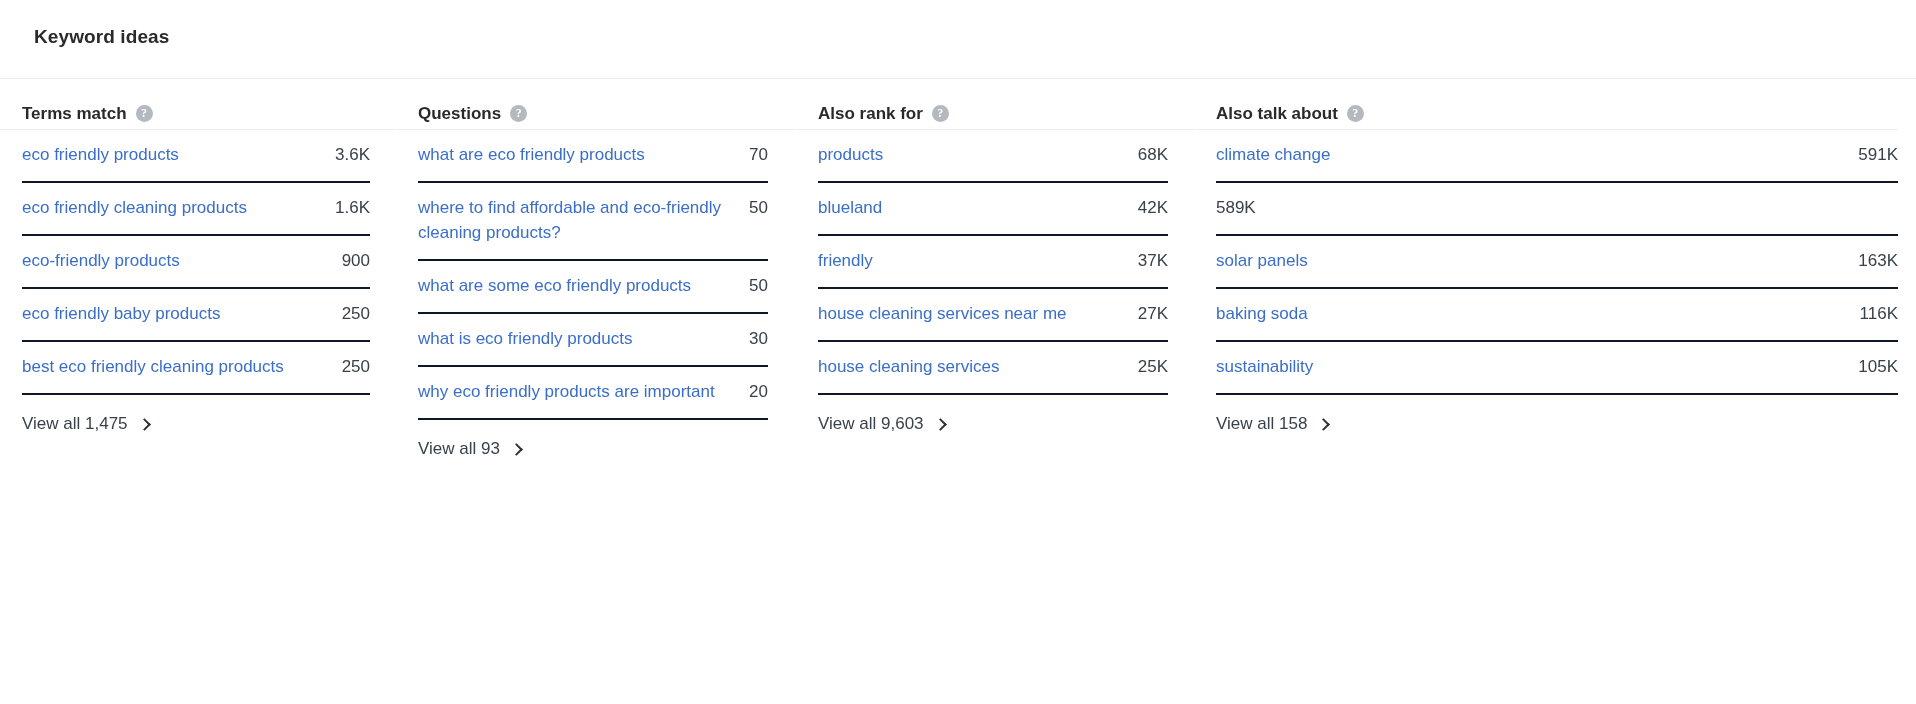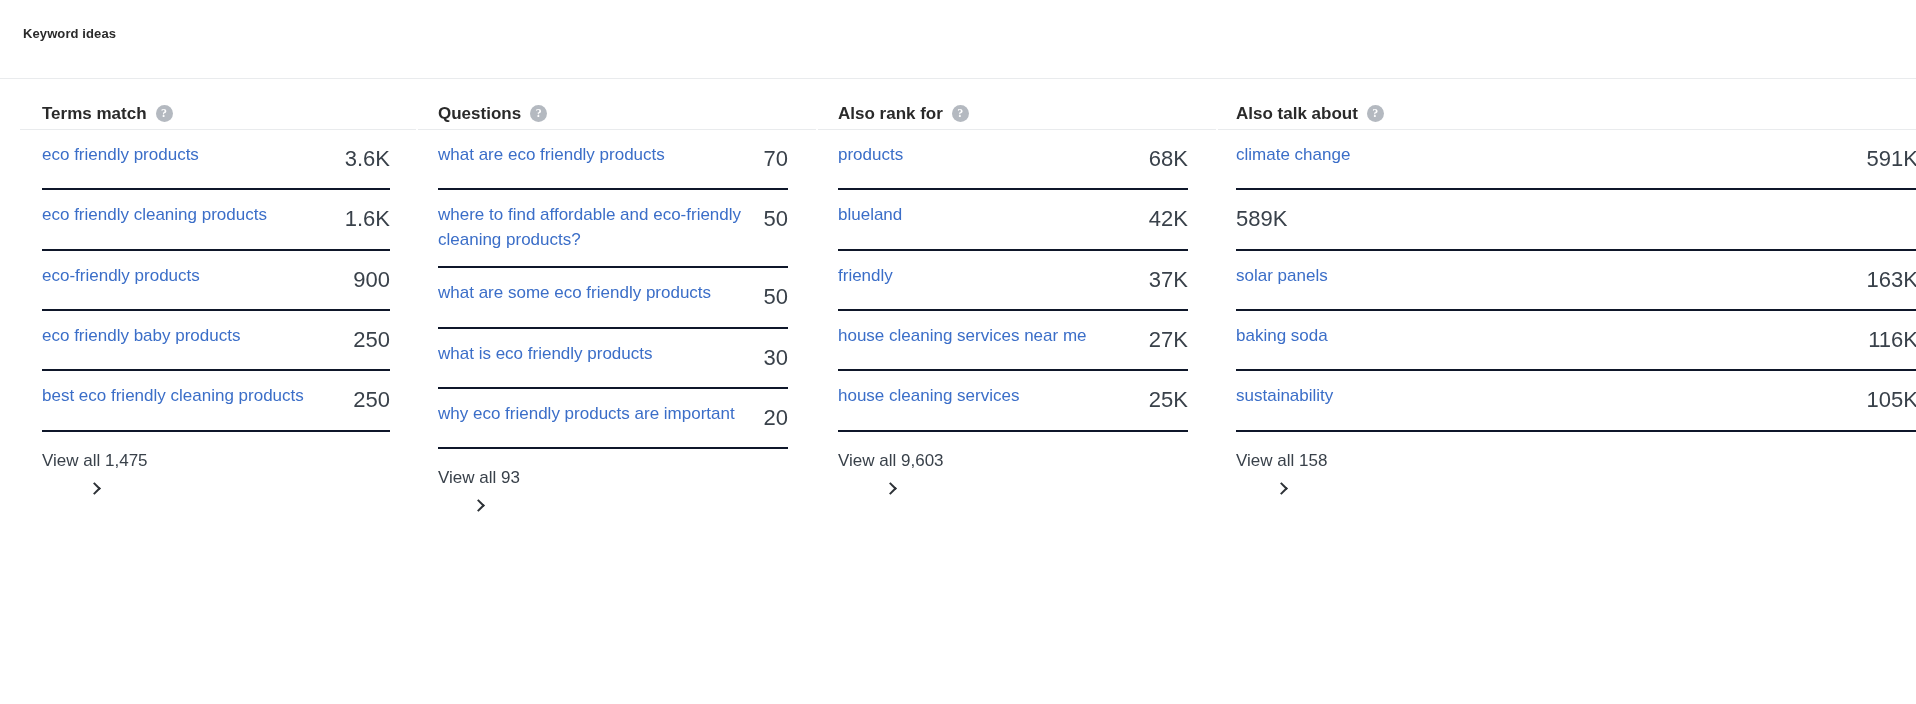--- a/index.html
+++ b/index.html
@@ -15,24 +15,24 @@
   .panel {
     width: 1916px;
     height: 704px;
     background: #ffffff;
     position: relative;
     overflow: hidden;
   }
 
   
   .panel-title {
-    font-size: 13px;
+    font-size: 19px;
     font-weight: bold;
     color: #2a2a2a;
-    padding: 26px 0 0 23px;
+    padding: 26px 0 0 34px;
     letter-spacing: .1px;
   }
 
   .title-rule {
     position: absolute;
     left: 0;
     top: 78px;
     width: 1916px;
     height: 1px;
     background: #e9ebed;
@@ -43,21 +43,21 @@
     position: absolute;
     top: 79px;
     left: 0;
     width: 1916px;
     display: flex;
   }
 
   .column {
     flex: 0 0 auto;
   }
-  .col-0 { width: 398px; padding-left: 22px; margin-left: 20px; }
+  .col-0 { width: 398px; padding-left: 22px; }
   .col-1 { width: 400px; padding-left: 20px; }
   .col-2 { width: 400px; padding-left: 20px; }
   .col-3 { width: 700px; padding-left: 18px; padding-right: 18px; }
 
   
   .col-inner { }
   .col-0 .col-inner { width: 348px; }
   .col-1 .col-inner { width: 350px; }
   .col-2 .col-inner { width: 350px; }
   .col-3 .col-inner { width: 682px; }
@@ -121,40 +121,39 @@
   .kw {
     font-size: 17px;
     line-height: 1.47;
     color: #3b6ec8;
     text-decoration: none;
     cursor: pointer;
     flex: 1 1 auto;
   }
 
   .vol {
-    font-size: 22px;
+    font-size: 17px;
     line-height: 1.47;
     color: #39414a;
     white-space: nowrap;
     flex: none;
     text-align: right;
   }
 
   
   .view-all {
     display: inline-flex;
     align-items: center;
     gap: 12px;
     margin-top: 19px;
     font-size: 17px;
     color: #39414a;
     text-decoration: none;
     cursor: pointer;
     white-space: nowrap;
-    flex-direction: column;
   }
 
   .chevron-right {
     display: inline-block;
     width: 9px;
     height: 9px;
     border-right: 2.6px solid #2c3136;
     border-top: 2.6px solid #2c3136;
     transform: rotate(45deg);
     position: relative;

